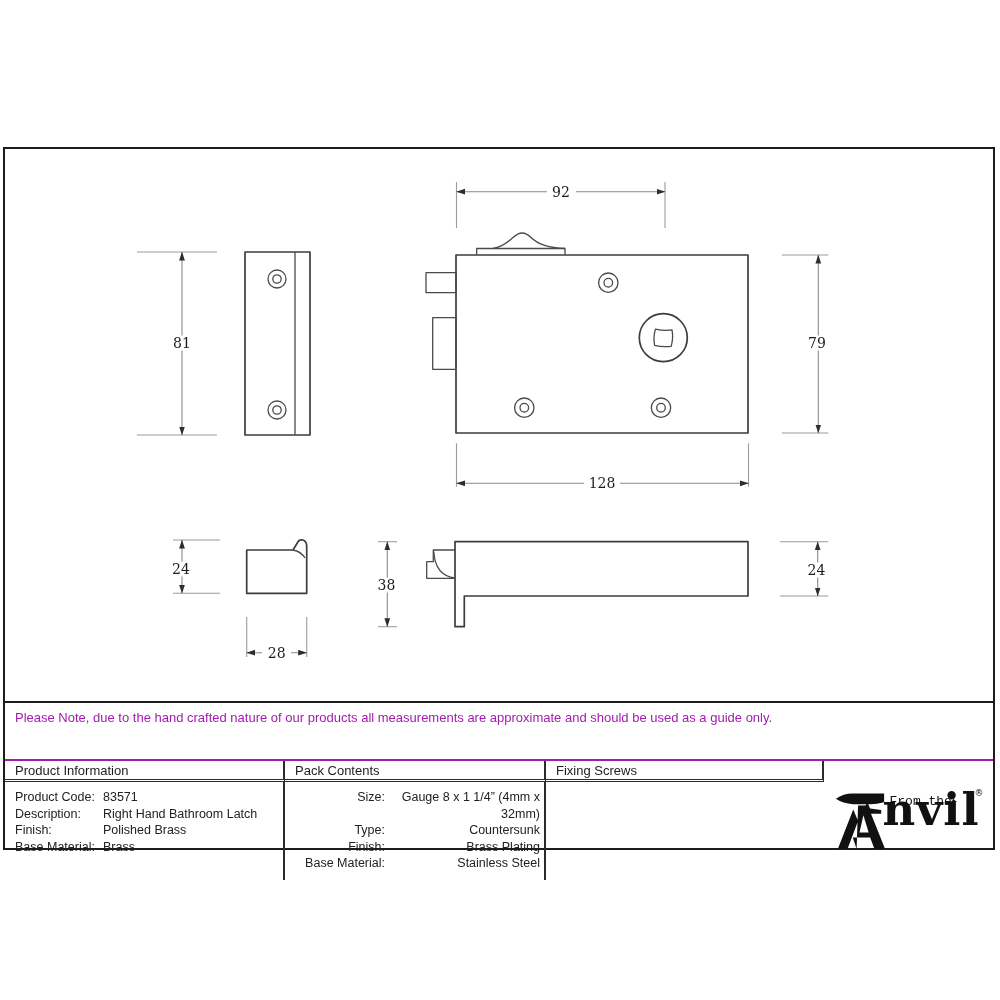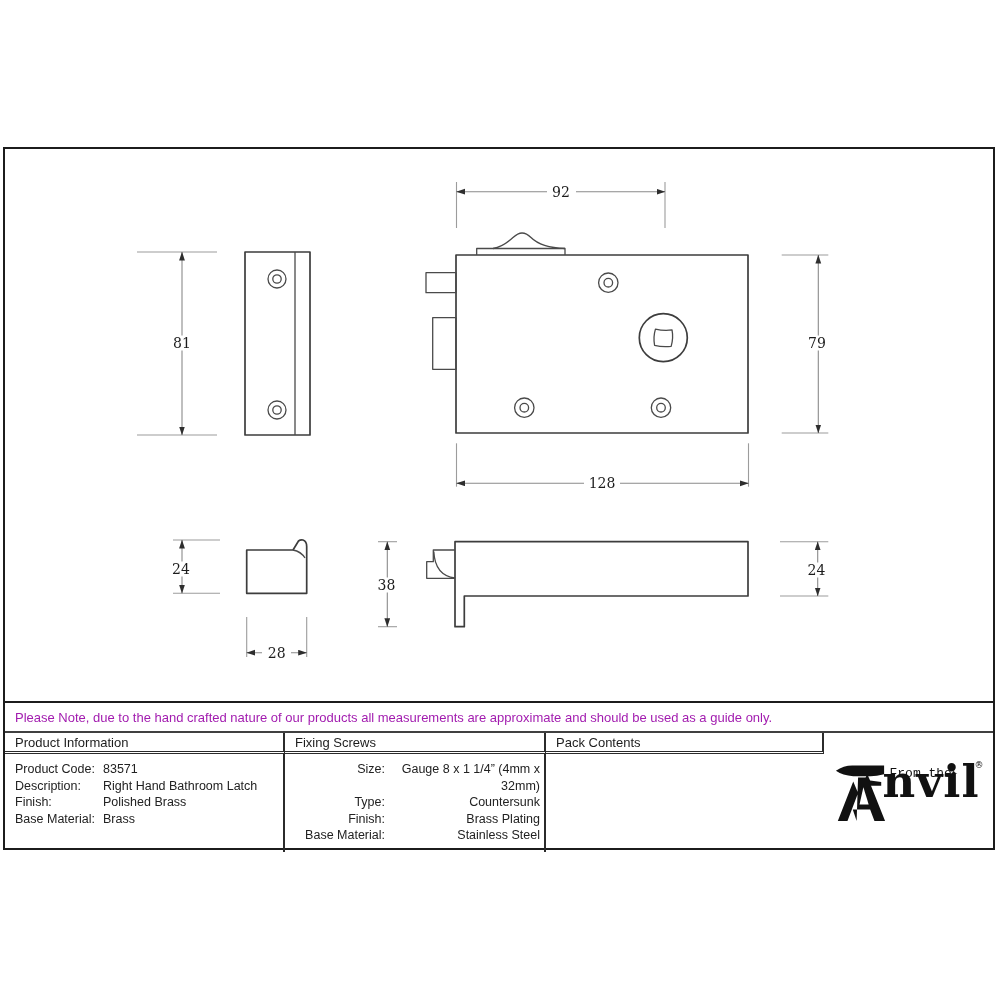--- a/index.html
+++ b/index.html
@@ -15,24 +15,25 @@
   }
   .drawing-area{flex:0 0 552px;position:relative;overflow:hidden;}
   .drawing-area svg{display:block;}
 
   .note-row{
     flex:0 0 30px;border-top:2px solid #1c1c1c;box-sizing:border-box;
     display:flex;align-items:center;padding-left:10px;
     font-size:13px;color:#a21caf;
   }
   .info-table{
-    flex:1 1 auto;border-top:2px solid #404040;box-sizing:border-box;
+    flex:1 1 auto;border-top:2px solid #a21caf;box-sizing:border-box;
     display:grid;
     grid-template-columns:280px 261px 278px 1fr;
     grid-template-rows:21px 1fr;
+    margin-top:28px;
   }
   .hcell{
     border-right:2px solid #2b2b2b;border-bottom:3px double #2b2b2b;
     box-sizing:border-box;display:flex;align-items:center;padding-left:10px;
     font-size:13px;color:#1c1c1c;
   }
   .bcell{
     border-right:2px solid #2b2b2b;box-sizing:border-box;
     padding:7px 4px 8px 10px;font-size:12.5px;line-height:16.6px;color:#222;
   }
@@ -191,24 +192,24 @@
   <div class="note-row">
     <span>Please Note, due to the hand crafted nature of our products all measurements are approximate and should be used as a guide only.</span>
   </div>
 
   <div class="info-table">
 
     <div class="hcell">
       <span>Product Information</span>
     </div>
     <div class="hcell">
+      <span>Pack Contents</span>
+    </div>
+    <div class="hcell">
       <span>Fixing Screws</span>
-    </div>
-    <div class="hcell">
-      <span>Pack Contents</span>
     </div>
 
     <div class="logo-cell">
       <div class="logo">
         <svg class="logo-a" width="54" height="62" viewBox="0 0 56 62">
           <path fill="#111" d="M3,7 Q11,1.5 20,1.5 L53,1.5 L53,10.5 Q45,12.5 39,12.5 L36.5,12.5 L38.5,17 L50,18.5 L50,22.5 L27,22.5 L27,18.5 L32.5,17 L34.5,12.5 L21,12.5 Q10,12 3,7 Z"></path>
           <path fill="#111" d="M26,15 L36,15 L54,60 L43,60 L38.5,48 L20.5,48 L24.5,60 Z M15,60 L5,60 L21,19 L26,31 Z" transform="translate(0,-1)"></path>
           <path fill="#ffffff" d="M27.5,42 L31.5,24 L37,42 Z"></path>
         </svg>
         <span class="logo-rest">nvil</span>

